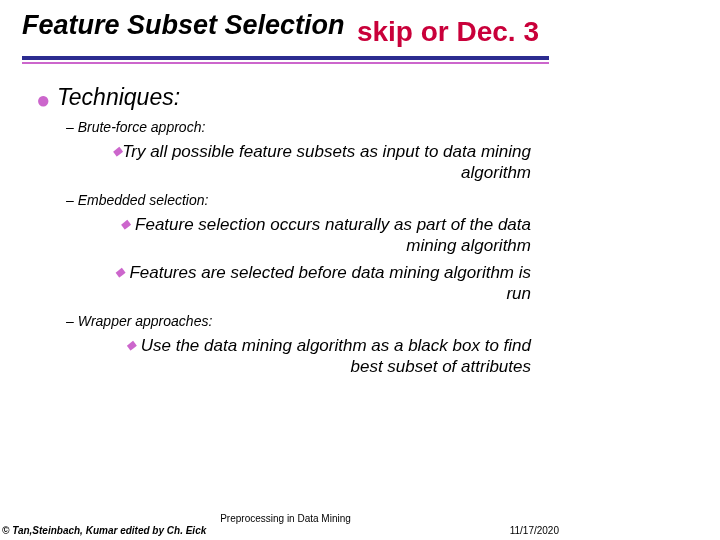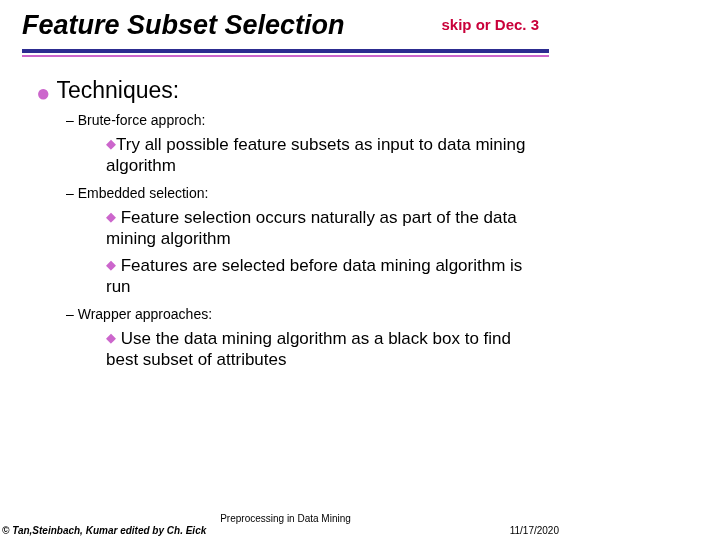--- a/index.html
+++ b/index.html
@@ -21,21 +21,21 @@
   .header {
     padding: 10px 22px 0 22px;
   }
   .title {
     font-size: 27px;
     font-weight: bold;
     font-style: italic;
     display: inline-block;
   }
   .skipnote {
-    font-size: 15px;
+    font-size: 28px;
     font-weight: bold;
     color: #c9003a;
     float: right;
     margin-top: 6px;
     margin-right: 10px;
   }
   .rule-wrap {
     margin-top: 8px;
   }
   .rule1 {
@@ -44,40 +44,42 @@
     width: 100%;
   }
   .rule2 {
     height: 2px;
     background: #cc66cc;
     width: 100%;
     margin-top: 2px;
   }
   .body {
     padding: 14px 26px 0 26px;
+    font-style: italic;
   }
   .l1 {
     font-size: 23px;
     margin: 6px 0 4px 10px;
   }
   .l1 .dot {
     color: #cc66cc;
     font-size: 24px;
     line-height: 0;
     position: relative;
     top: 3px;
   }
   .l2 {
     font-size: 14px;
     margin: 8px 0 2px 40px;
   }
   .l3 {
     font-size: 17px;
     margin: 6px 14px 4px 80px;
     line-height: 1.25;
+    text-align: right;
   }
   .l3 .dia {
     color: #cc66cc;
     font-size: 13px;
     position: relative;
     top: -2px;
   }
   .footer {
     position: absolute;
     bottom: 4px;

